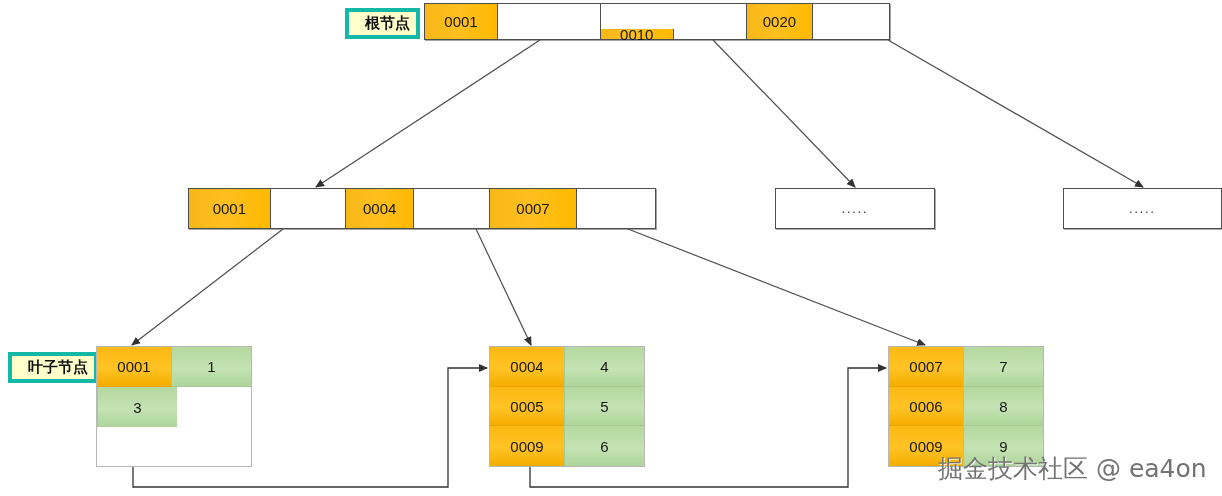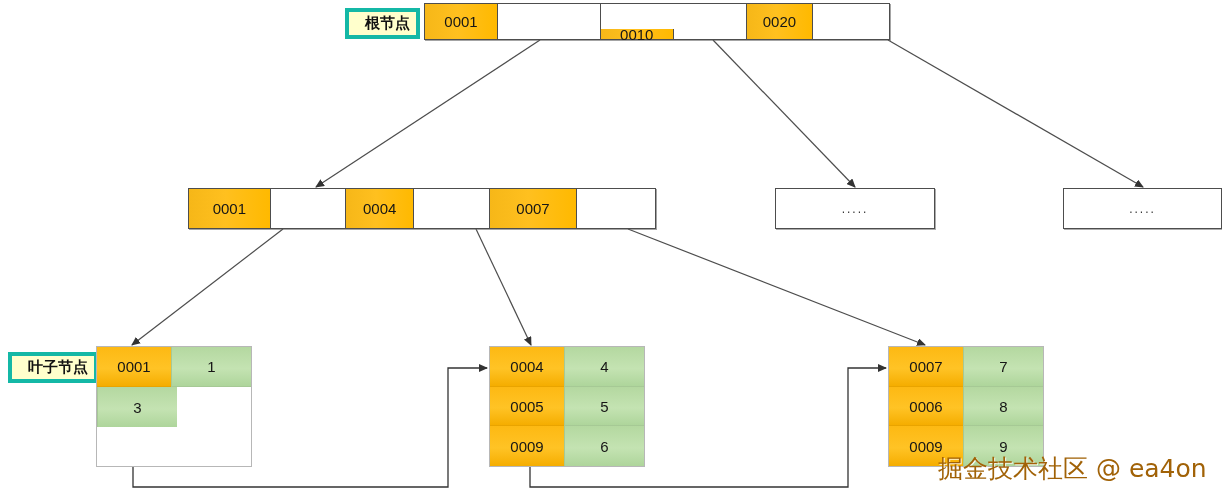--- a/index.html
+++ b/index.html
@@ -115,21 +115,21 @@
     border-left: 1px solid #a6c995;
     border-bottom: 1px solid #a6c995;
   }
   .leaf-row:last-child .leaf-key,
   .leaf-row:last-child .leaf-val { border-bottom: none; }
 
   
   .watermark {
     position: absolute;
     font-size: 25px;
-    color: #a16207;
+    color: #737373;
     white-space: nowrap;
     font-family: "DejaVu Sans", "Liberation Sans", sans-serif;
     text-shadow: 1px 1px 0 rgba(255,255,255,0.85);
   }
 </style>
 </head>
 <body>
 
 <div id="canvas">
 

